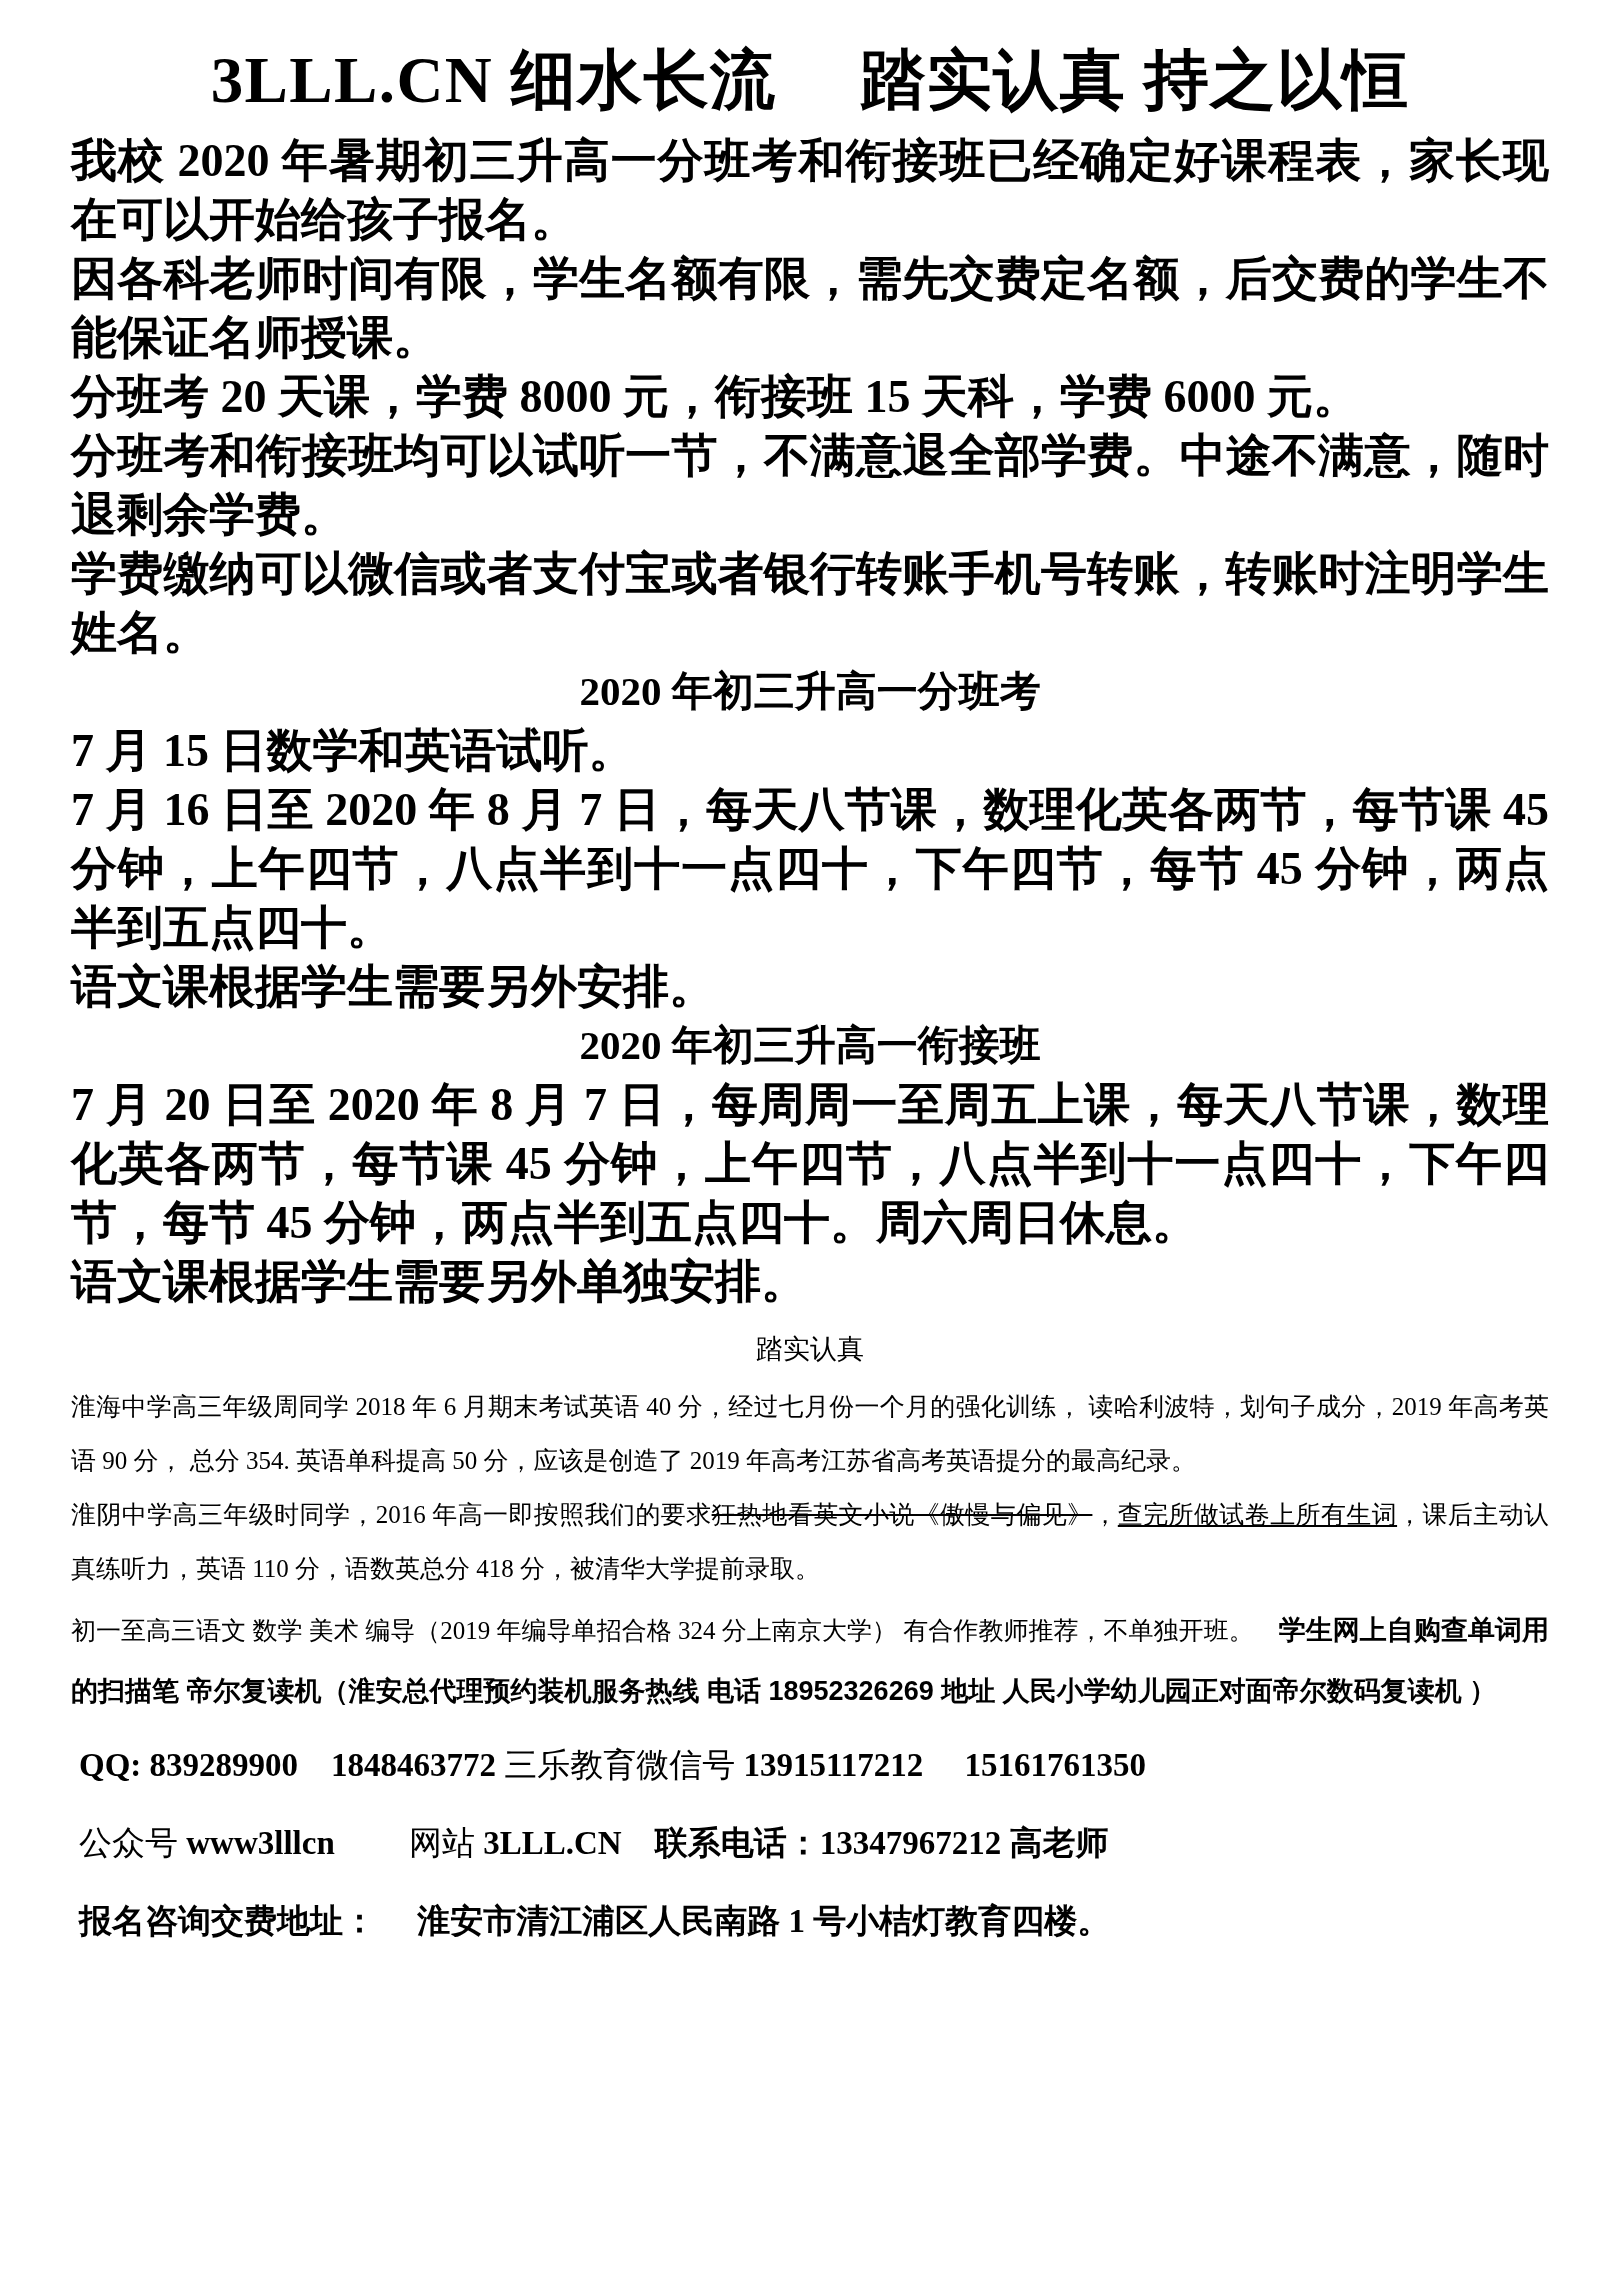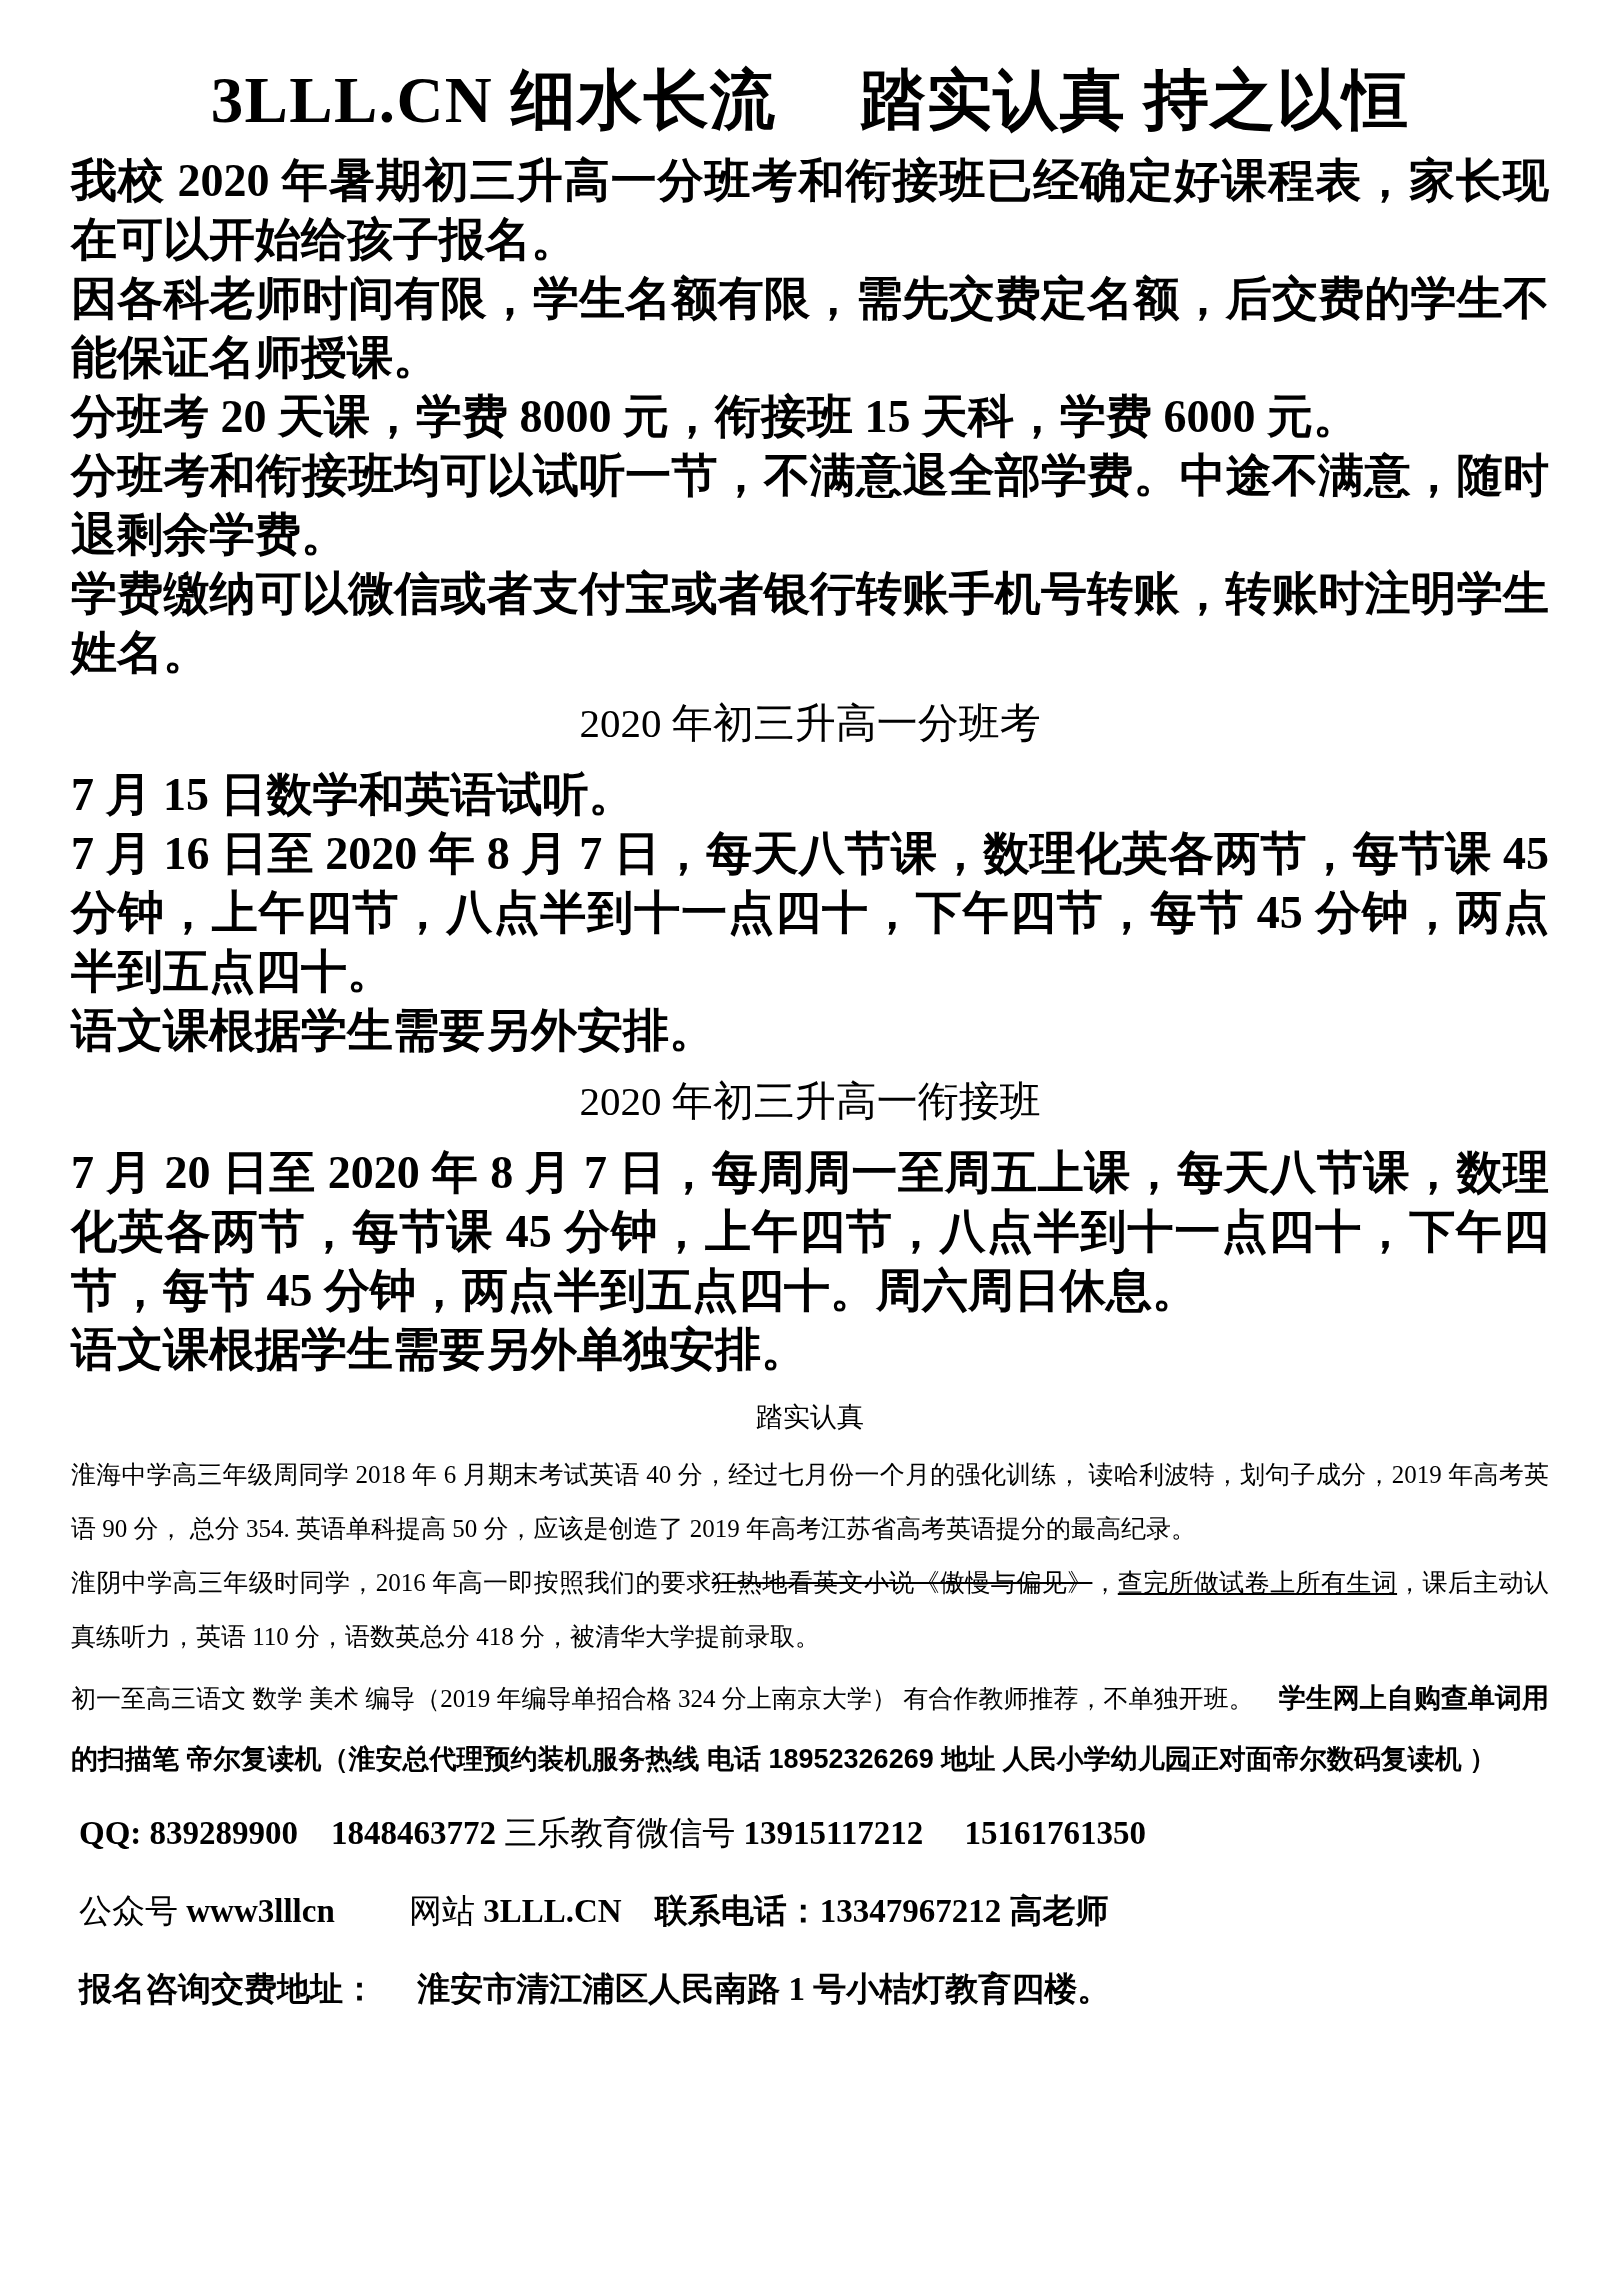--- a/index.html
+++ b/index.html
@@ -3,21 +3,21 @@
 <meta charset="utf-8">
 <style>
   html, body { margin: 0; padding: 0; background: #888; }
   .page {
     position: relative;
     width: 1621px;
     height: 2295px;
     margin: 0 auto;
     background: #ffffff;
     box-sizing: border-box;
-    padding: 60px 72px 0 71px;
+    padding: 40px 72px 0 71px;
     font-family: "Liberation Serif", serif;
     color: #000;
     overflow: hidden;
   }
   .title {
     font-size: 65px;
     font-weight: bold;
     text-align: center;
     line-height: 1.25;
     margin: 0 0 10px 0;
@@ -26,23 +26,23 @@
   }
   .p-large {
     font-size: 46px;
     font-weight: bold;
     line-height: 59px;
     margin: 0;
     text-align: justify;
   }
   .h-large {
     font-size: 41px;
-    font-weight: normal;
+    font-weight: bold;
     line-height: 59px;
-    margin: 12px;
+    margin: 0;
     text-align: center;
   }
   .h-small {
     font-size: 27px;
     font-weight: normal;
     text-align: center;
     line-height: 51px;
     margin: 13px 0 4.3px 0;
   }
   .p-small {

